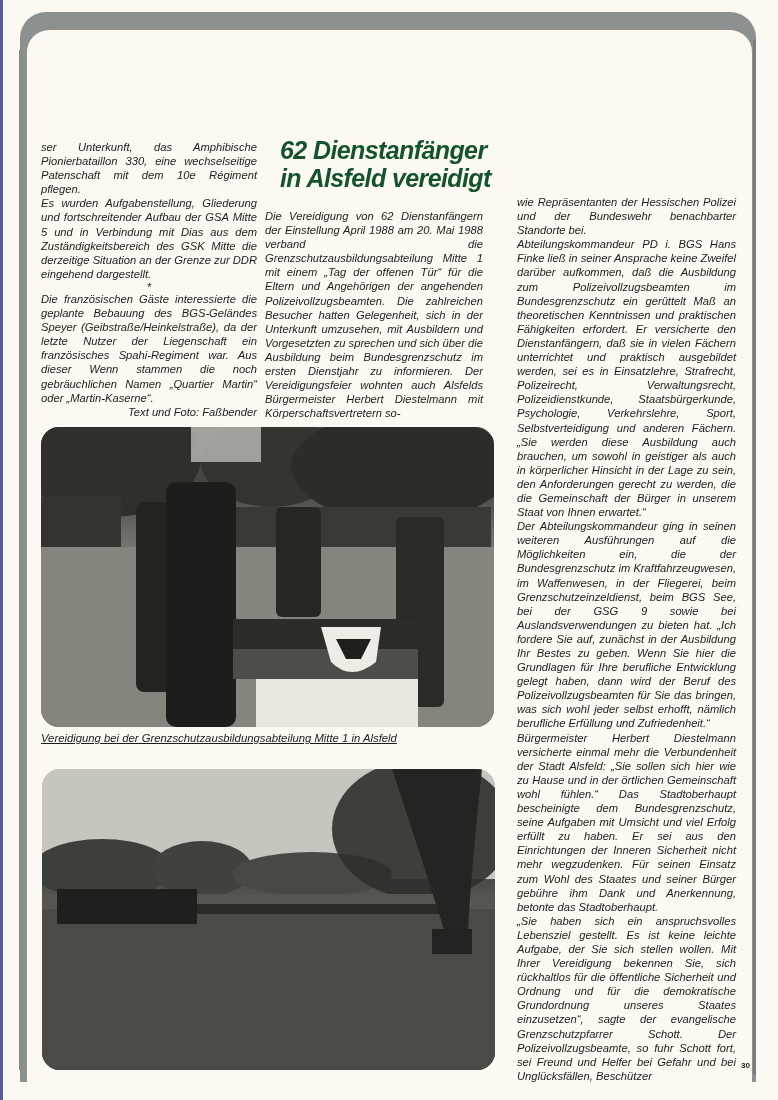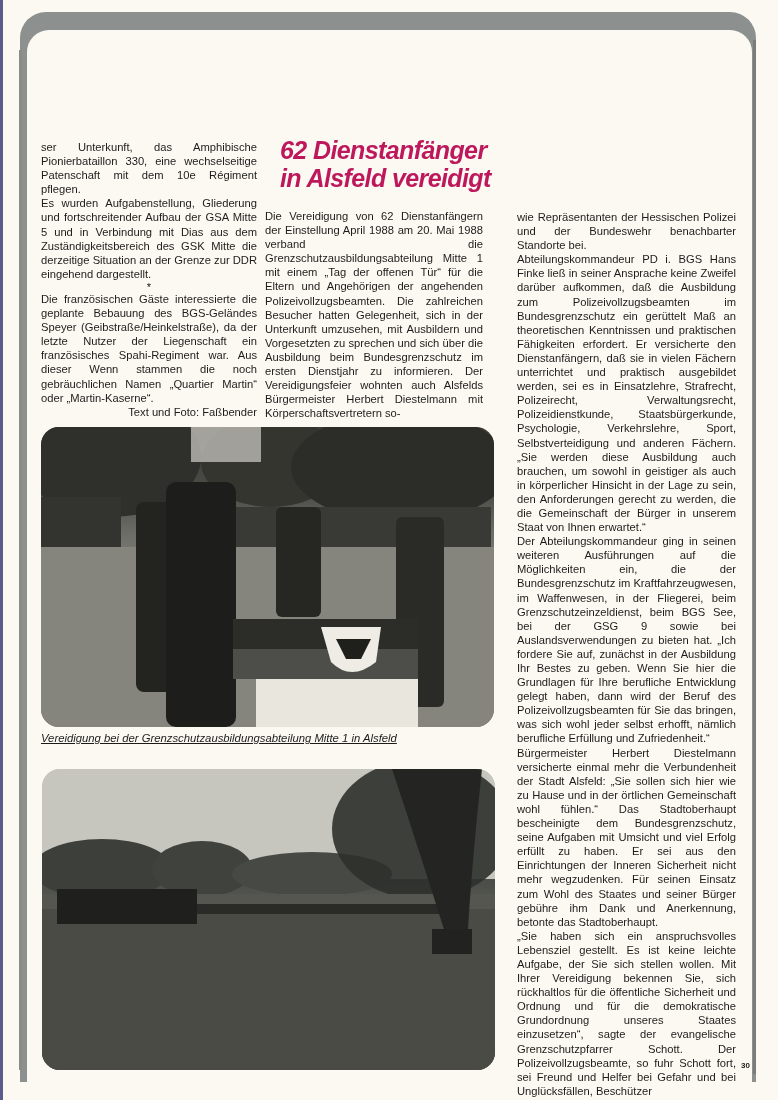--- a/index.html
+++ b/index.html
@@ -15,31 +15,31 @@
     background:#8c918f;
   }
   .frame-inner {
     position:absolute; left:27px; top:30px; width:725px; height:1060px;
     background:#fbf9f1; border-radius:22px 22px 0 0;
   }
   .frame-left-line { position:absolute; left:19px; top:50px; width:3px; height:1020px; background:#8a8c8a; }
   .frame-right-line { position:absolute; left:753px; top:40px; width:3px; height:1034px; background:#7b7d7b; }
 
   .col { position:absolute; font-size:11.2px; line-height:14.1px; text-align:justify; hyphens:manual; }
-  .col p { margin:0; }
+  .col p { margin:0;font-style:italic; }
   .col1 { left:41px; top:140px; width:216px; }
   .col2 { left:265px; top:209px; width:218px; }
-  .col3 { left:517px; top:210px; width:219px; }
+  .col3 { left:517px; top:195px; width:219px; }
   .sep { text-align:center; margin:1px 0 0 !important; line-height:10px; }
   .credit { text-align:right; }
 
   .headline {
     position:absolute; left:280px; top:136px; width:230px;
     font-family:"Liberation Sans", sans-serif; font-weight:bold; font-style:italic;
-    font-size:25px; line-height:28px; letter-spacing:-0.6px; color:#be185d;
+    font-size:25px; line-height:28px; letter-spacing:-0.6px; color:#14532d;
   }
 
   .photo {
     position:absolute; border-radius:18px; overflow:hidden;
   }
   .photo1 { left:41px; top:427px; width:453px; height:300px;
     background:linear-gradient(180deg,#3c3d38 0%,#4b4c46 22%,#6c6c66 35%,#8d8c86 55%,#77766f 100%); }
   .photo2 { left:42px; top:769px; width:453px; height:301px;
     background:linear-gradient(180deg,#c9c9c2 0%,#b4b4ad 20%,#4b4d48 37%,#5a5b55 48%,#3f403c 100%); }
   .caption {

